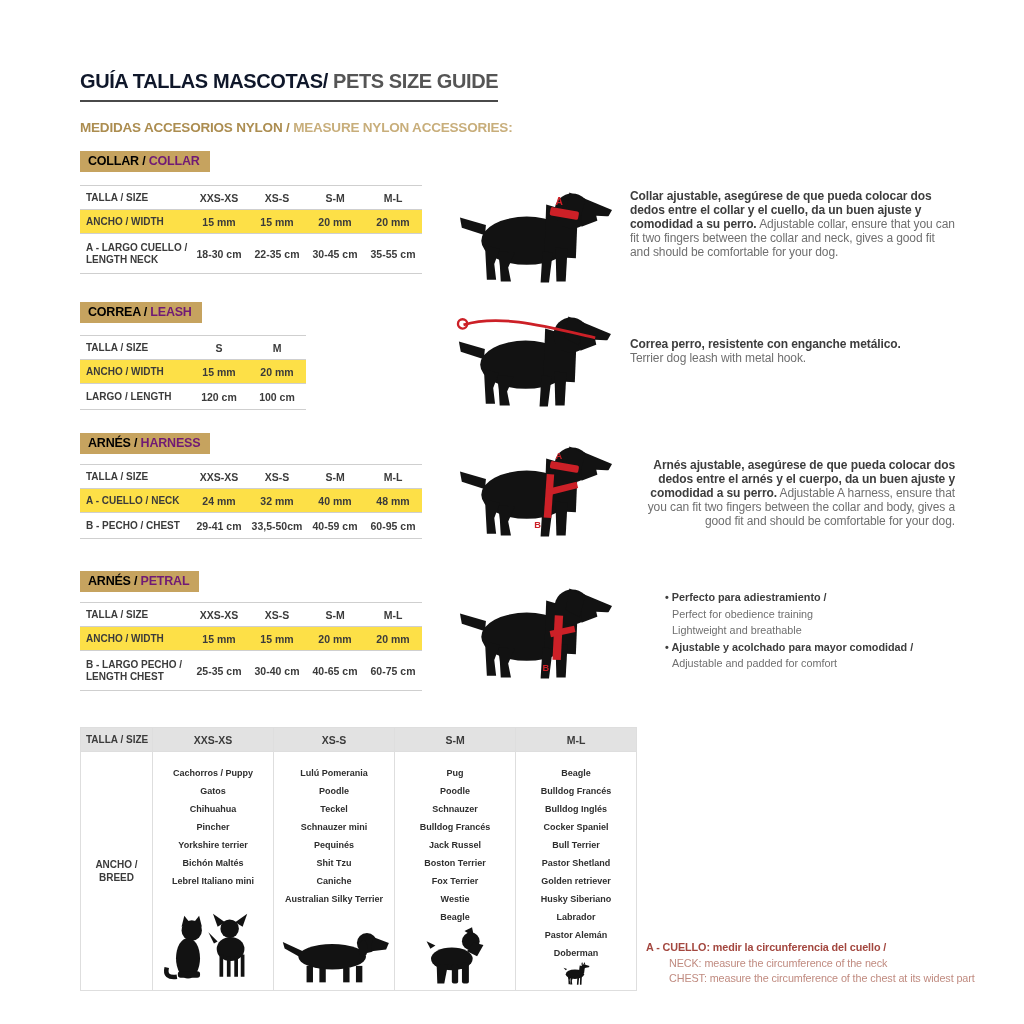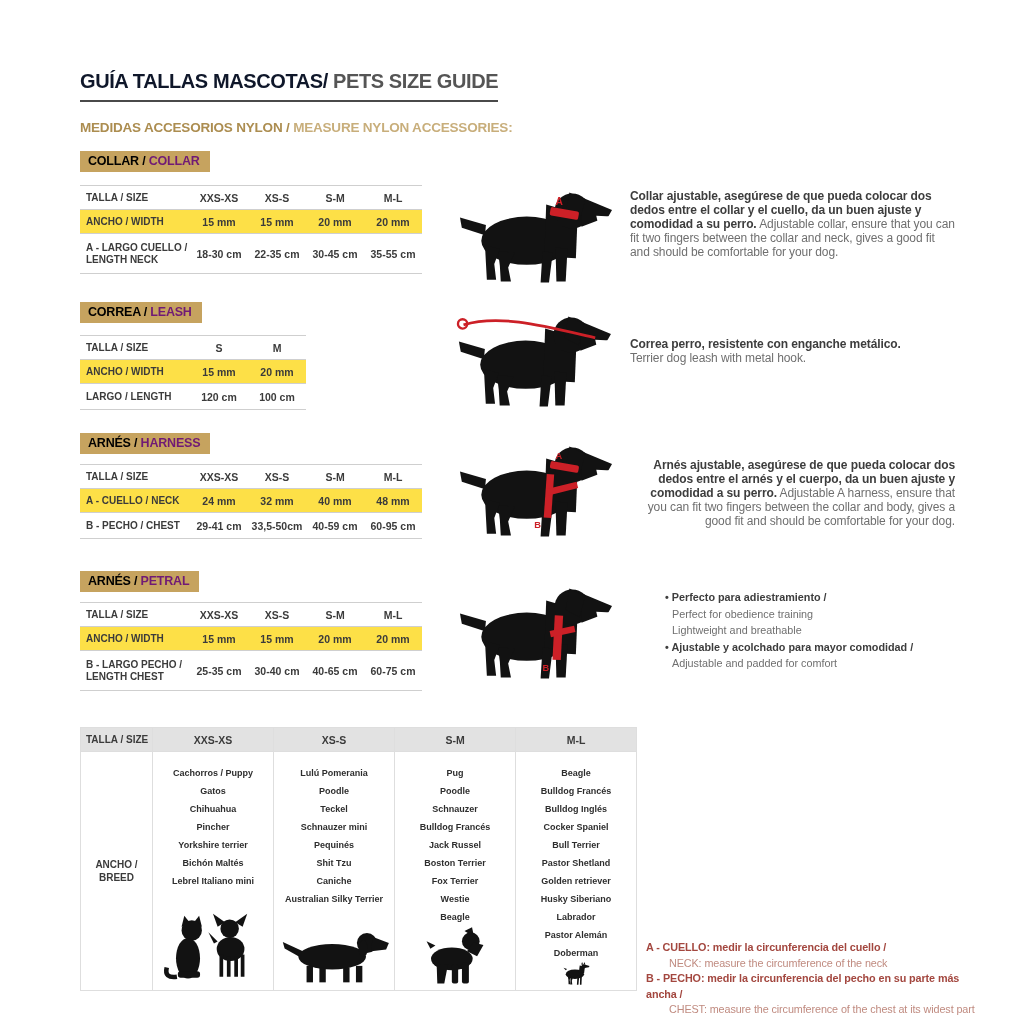--- a/index.html
+++ b/index.html
@@ -390,17 +390,16 @@
           </svg>
         </div>
       </td>
     </tr>
   </tbody>
     </table>
 
   <div class="abs notes" style="left:646px;top:940px;">
     <span class="es">A - CUELLO: medir la circunferencia del cuello /</span>
     <span class="en">NECK: measure the circumference of the neck</span>
-    <span class="es">B - PECHO: medir la circunferencia del pecho en su parte más ancha /</span>
     <span class="en">CHEST: measure the circumference of the chest at its widest part</span>
   </div>
 
 </div>
 
 </body></html>

